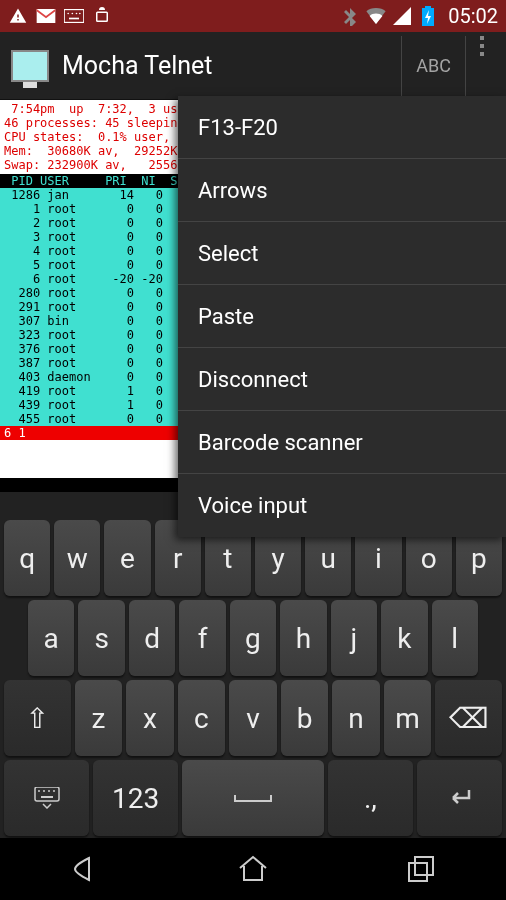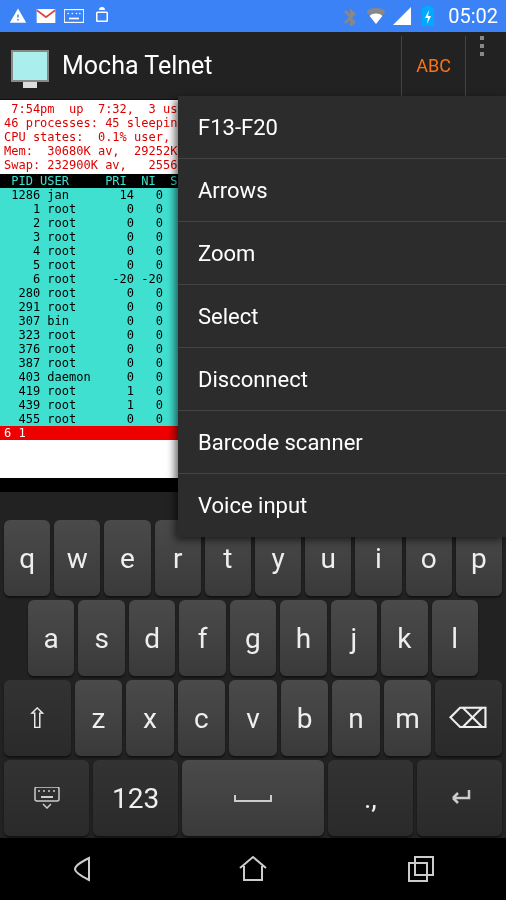--- a/index.html
+++ b/index.html
@@ -8,21 +8,21 @@
   height: 900px;
   background: #000;
   font-family: Roboto, Arial, sans-serif;
   overflow: hidden;
   position: relative;
 }
 
 
 .status-bar {
   height: 32px;
-  background: #3b82f6;
+  background: #7f1d1d;
   display: flex;
   align-items: center;
   padding: 0 8px;
   color: #fff;
 }
 .status-left { display: flex; gap: 8px; align-items: center; }
 .status-right { margin-left: auto; display: flex; gap: 6px; align-items: center; }
 .status-icon { width: 20px; height: 20px; display: inline-flex; align-items: center; justify-content: center; }
 .status-time { font-size: 20px; color: #fff; margin-left: 4px; }
 
@@ -54,21 +54,21 @@
   content: '';
   position: absolute;
   bottom: -8px;
   left: 10px;
   width: 14px;
   height: 6px;
   background: #ddd;
 }
 .app-title { color: #fff; font-size: 25px; font-weight: 400; flex: 1; }
 .action-btn {
-  color: #f97316;
+  color: #a3a3a3;
   font-size: 18px;
   padding: 0 14px;
   height: 60px;
   display: flex;
   align-items: center;
   border-left: 1px solid #444;
 }
 .overflow-btn { display: flex; flex-direction: column; gap: 4px; padding: 0 14px; }
 .overflow-dot { width: 4px; height: 4px; background: #888; }
 
@@ -279,22 +279,22 @@
   403 daemon     0   0   312  296
   419 root       1   0   548  540
   439 root       1   0   444  436
   455 root       0   0   448  436</div>
   <div class="term-red"> 6 1</div>
 </div>
 
 <div class="overflow-menu">
   <div class="menu-item">F13-F20</div>
   <div class="menu-item">Arrows</div>
-  <div class="menu-item">Zoom</div>
   <div class="menu-item">Select</div>
+  <div class="menu-item">Paste</div>
   <div class="menu-item">Disconnect</div>
   <div class="menu-item">Barcode scanner</div>
   <div class="menu-item">Voice input</div>
 </div>
 
 <div class="keyboard">
   <div class="kb-row">
     <div class="kb-key">q</div>
     <div class="kb-key">w</div>
     <div class="kb-key">e</div>

